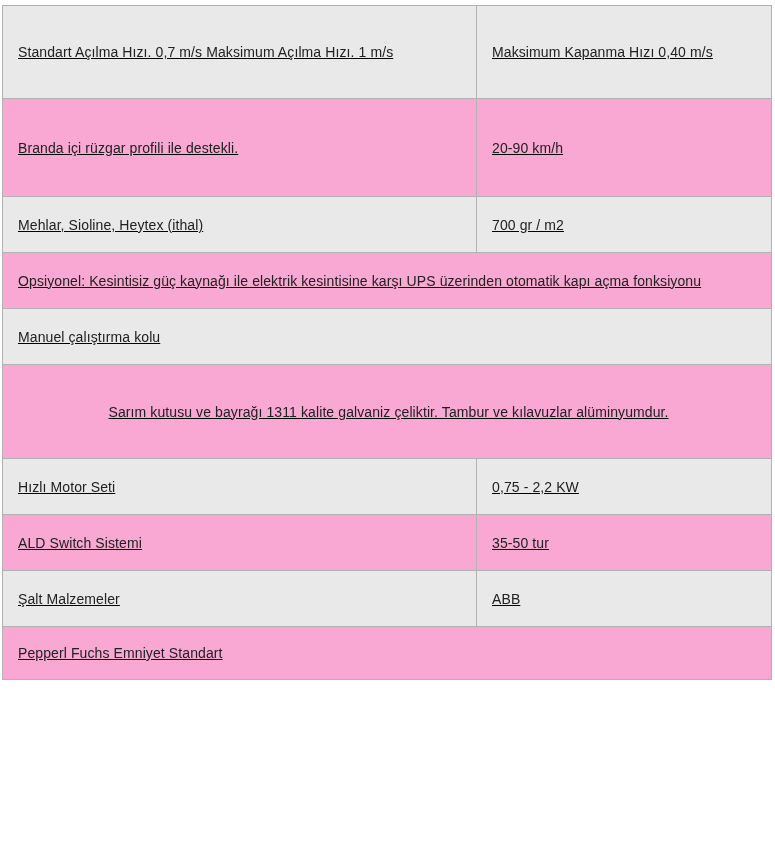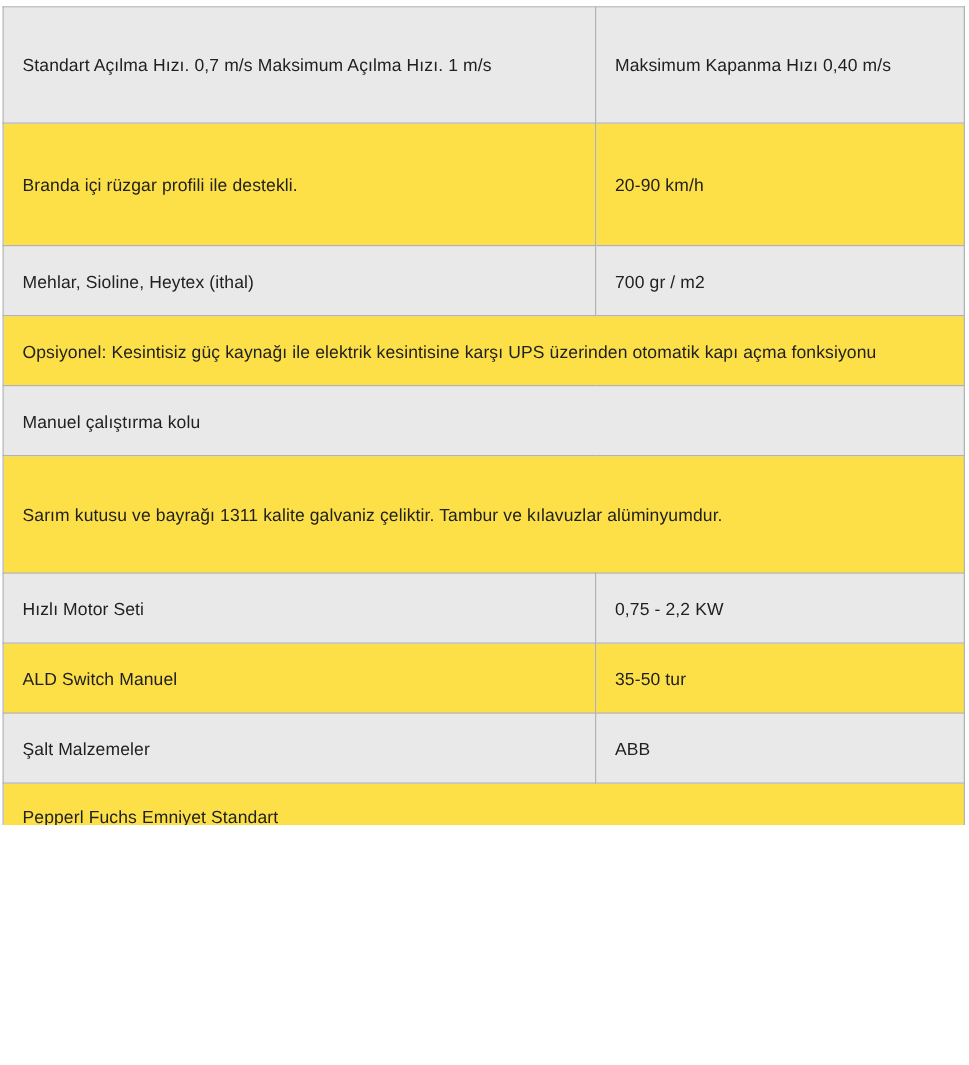--- a/index.html
+++ b/index.html
@@ -3,49 +3,50 @@
 <meta charset="utf-8">
 <style>
   html, body {
     margin: 0;
     padding: 0;
     background: #ffffff;
     font-family: "Liberation Sans", "DejaVu Sans", sans-serif;
   }
   .page {
     width: 775px;
-    height: 660px;
+    height: 852px;
     box-sizing: border-box;
     padding: 5px 4px 3px 2px;
     background: #ffffff;
+    text-decoration: underline;
   }
   table.specs {
     width: 769px;
     border-collapse: collapse;
     table-layout: fixed;
   }
   table.specs td {
     border: 1px solid #b2b2b2;
     padding: 0 12px 0 15px;
     vertical-align: middle;
     font-size: 14px;
     color: #212121;
     letter-spacing: 0.1px;
-    background: #fde047;
+    background: #f9a8d4;
     overflow: hidden;
     white-space: nowrap;
   }
   table.specs tr:nth-child(odd) td {
     background: #e9e9e9;
   }
   col.c-left  { width: 474px; }
   col.c-right { width: 295px; }
   tr.r-h93 { height: 93px; }
   tr.r-h98 { height: 98px; }
-  tr.r-h94 { height: 94px; }
+  tr.r-h94 { height: 94px; text-align: center; }
   tr.r-h56 { height: 56px; }
   tr.r-h53 { height: 53px; }
 </style>
 </head>
 <body>
 
 <div class="page">
   <table class="specs">
     <colgroup>
       <col class="c-left">
@@ -71,21 +72,21 @@
         <td colspan="2">Manuel çalıştırma kolu</td>
       </tr>
       <tr class="r-h94">
         <td colspan="2">Sarım kutusu ve bayrağı 1311 kalite galvaniz çeliktir. Tambur ve kılavuzlar alüminyumdur.</td>
       </tr>
       <tr class="r-h56">
         <td>Hızlı Motor Seti</td>
         <td>0,75 - 2,2 KW</td>
       </tr>
       <tr class="r-h56">
-        <td>ALD Switch Manuel</td>
+        <td>ALD Switch Sistemi</td>
         <td>35-50 tur</td>
       </tr>
       <tr class="r-h56">
         <td>Şalt Malzemeler</td>
         <td>ABB</td>
       </tr>
       <tr class="r-h53">
         <td colspan="2">Pepperl Fuchs Emniyet Standart</td>
       </tr>
     </tbody>

